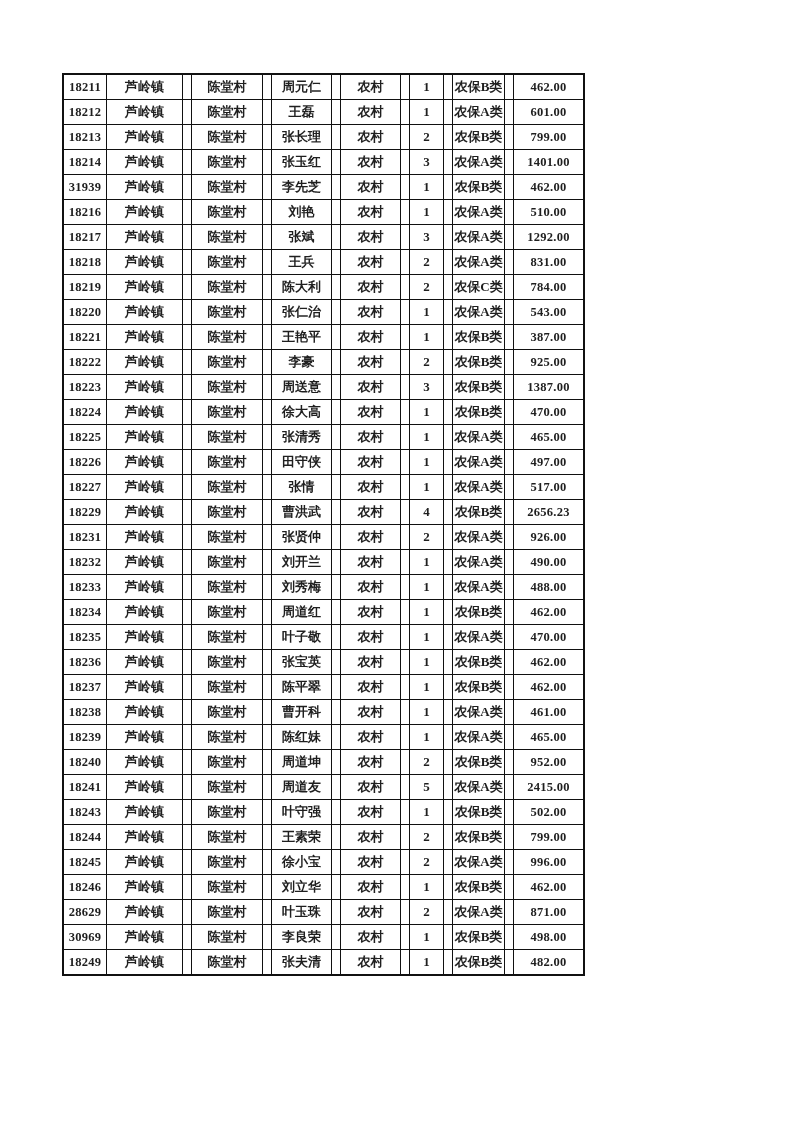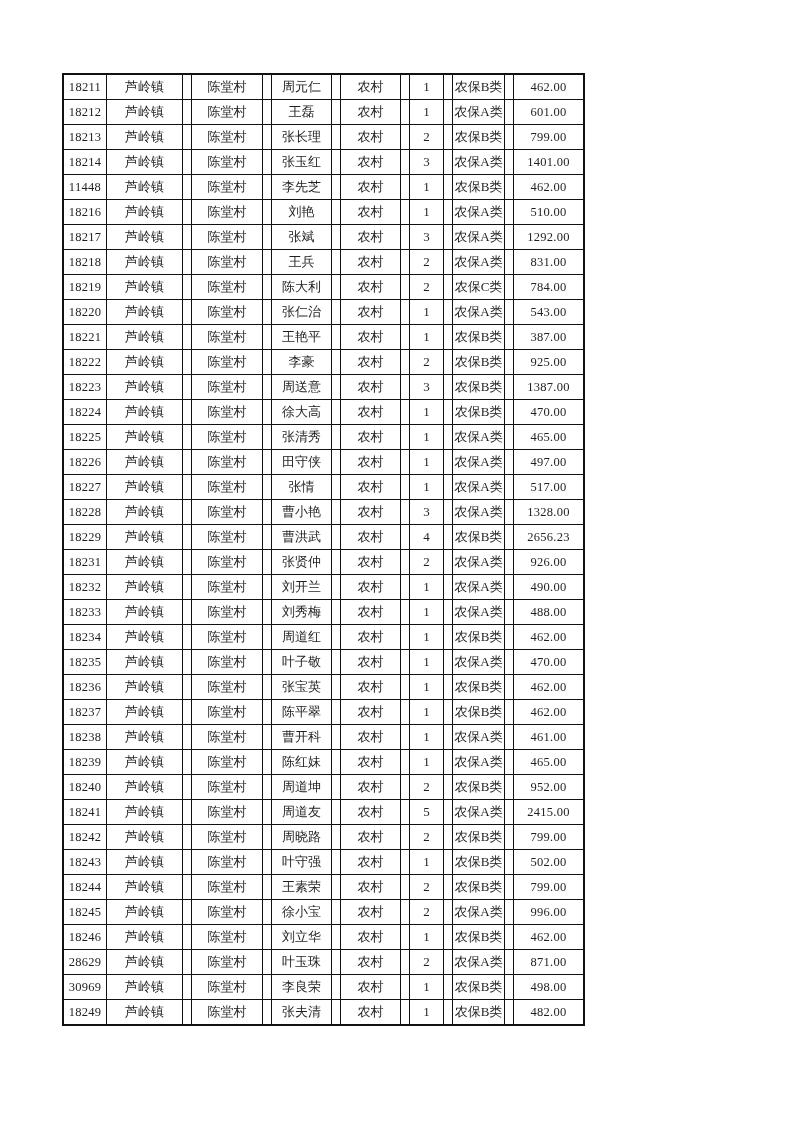--- a/index.html
+++ b/index.html
@@ -8,20 +8,21 @@
     background: #ffffff;
   }
   .page {
     position: relative;
     width: 793px;
     height: 1122px;
     background: #ffffff;
     overflow: hidden;
     font-family: "Liberation Serif", "DejaVu Serif", serif;
     color: #1f1f1f;
+    font-weight: bold;
   }
   table.records {
     position: absolute;
     left: 62px;
     top: 73px;
     border-collapse: collapse;
     table-layout: fixed;
     border: 2px solid #111111;
     font-size: 13px;
   }
@@ -117,21 +118,21 @@
           <td class="sp"></td>
           <td class="c4">农村</td>
           <td class="sp"></td>
           <td class="c5">3</td>
           <td class="sp"></td>
           <td class="c6">农保A类</td>
           <td class="sp"></td>
           <td class="c7">1401.00</td>
         </tr>
         <tr>
-          <td class="c0">11448</td>
+          <td class="c0">31939</td>
           <td class="c1">芦岭镇</td>
           <td class="sp"></td>
           <td class="c2">陈堂村</td>
           <td class="sp"></td>
           <td class="c3">李先芝</td>
           <td class="sp"></td>
           <td class="c4">农村</td>
           <td class="sp"></td>
           <td class="c5">1</td>
           <td class="sp"></td>
@@ -325,36 +326,20 @@
           <td class="sp"></td>
           <td class="c4">农村</td>
           <td class="sp"></td>
           <td class="c5">1</td>
           <td class="sp"></td>
           <td class="c6">农保A类</td>
           <td class="sp"></td>
           <td class="c7">517.00</td>
         </tr>
         <tr>
-          <td class="c0">18228</td>
-          <td class="c1">芦岭镇</td>
-          <td class="sp"></td>
-          <td class="c2">陈堂村</td>
-          <td class="sp"></td>
-          <td class="c3">曹小艳</td>
-          <td class="sp"></td>
-          <td class="c4">农村</td>
-          <td class="sp"></td>
-          <td class="c5">3</td>
-          <td class="sp"></td>
-          <td class="c6">农保A类</td>
-          <td class="sp"></td>
-          <td class="c7">1328.00</td>
-        </tr>
-        <tr>
           <td class="c0">18229</td>
           <td class="c1">芦岭镇</td>
           <td class="sp"></td>
           <td class="c2">陈堂村</td>
           <td class="sp"></td>
           <td class="c3">曹洪武</td>
           <td class="sp"></td>
           <td class="c4">农村</td>
           <td class="sp"></td>
           <td class="c5">4</td>
@@ -531,36 +516,20 @@
           <td class="sp"></td>
           <td class="c3">周道友</td>
           <td class="sp"></td>
           <td class="c4">农村</td>
           <td class="sp"></td>
           <td class="c5">5</td>
           <td class="sp"></td>
           <td class="c6">农保A类</td>
           <td class="sp"></td>
           <td class="c7">2415.00</td>
-        </tr>
-        <tr>
-          <td class="c0">18242</td>
-          <td class="c1">芦岭镇</td>
-          <td class="sp"></td>
-          <td class="c2">陈堂村</td>
-          <td class="sp"></td>
-          <td class="c3">周晓路</td>
-          <td class="sp"></td>
-          <td class="c4">农村</td>
-          <td class="sp"></td>
-          <td class="c5">2</td>
-          <td class="sp"></td>
-          <td class="c6">农保B类</td>
-          <td class="sp"></td>
-          <td class="c7">799.00</td>
         </tr>
         <tr>
           <td class="c0">18243</td>
           <td class="c1">芦岭镇</td>
           <td class="sp"></td>
           <td class="c2">陈堂村</td>
           <td class="sp"></td>
           <td class="c3">叶守强</td>
           <td class="sp"></td>
           <td class="c4">农村</td>

